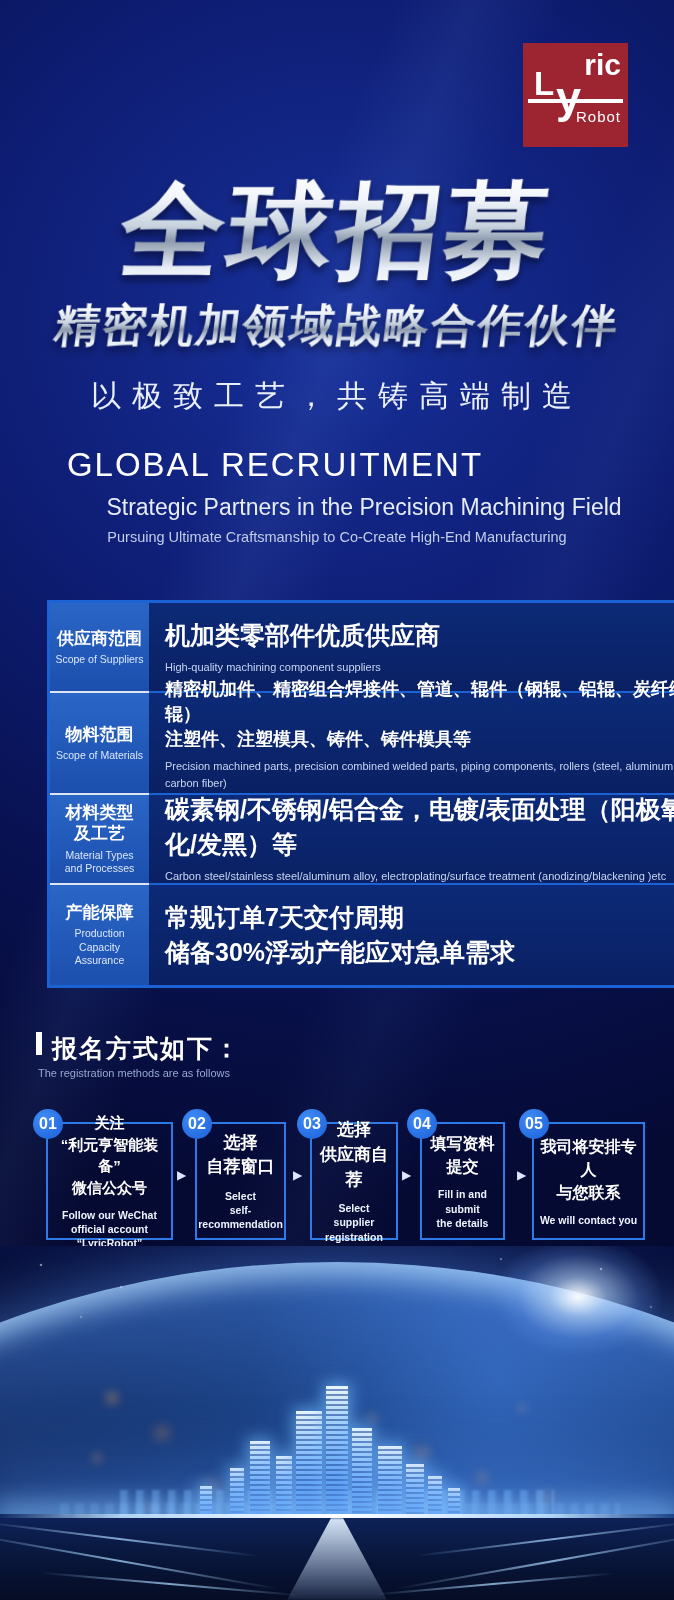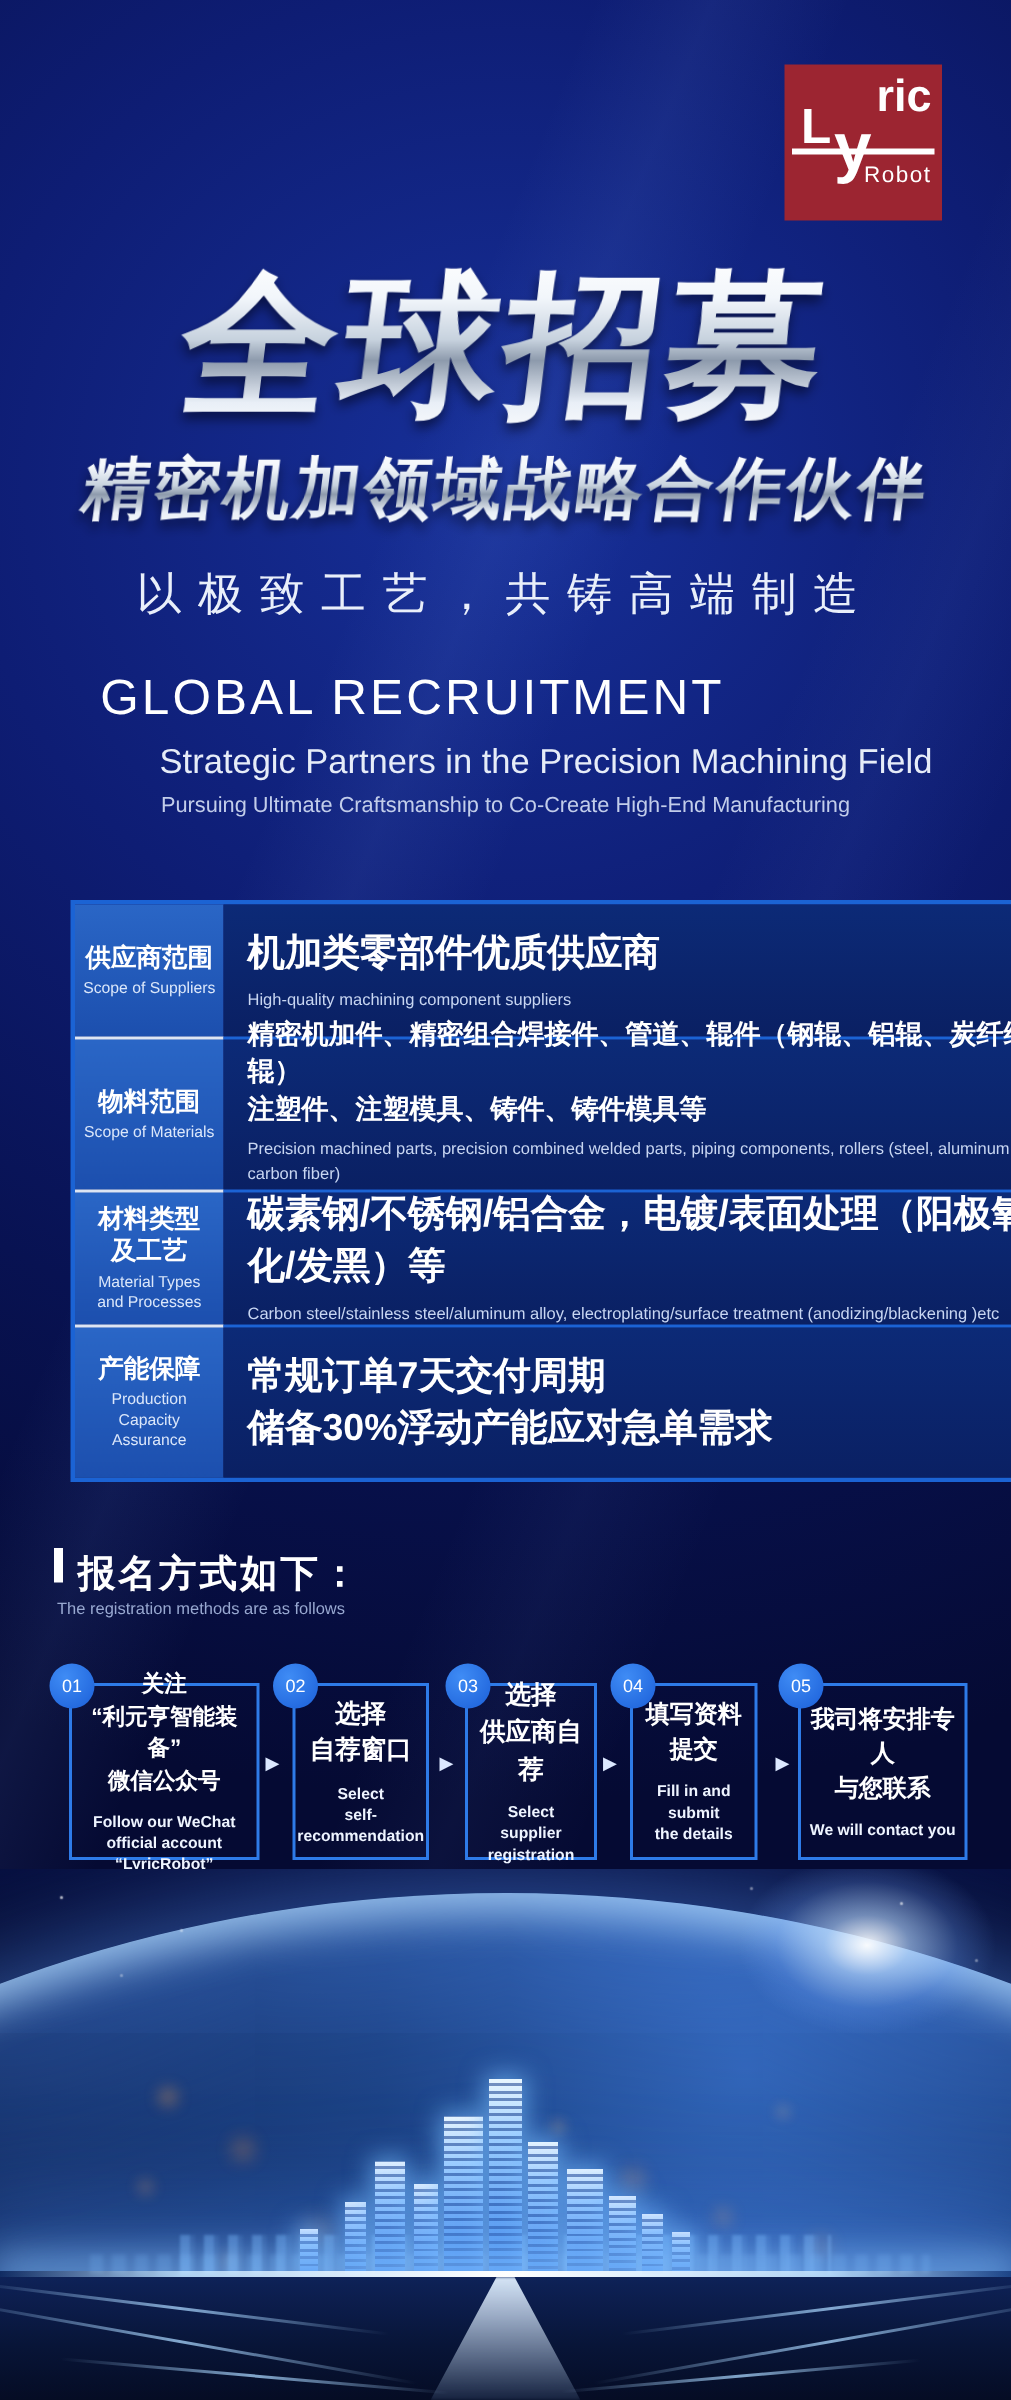--- a/index.html
+++ b/index.html
@@ -64,21 +64,21 @@
   .steps-row{position:absolute;left:0;top:1106px;width:674px;height:140px;}
   .step-card{position:absolute;top:16px;height:118px;border:2px solid #2e7be8;box-sizing:border-box;
     display:flex;flex-direction:column;justify-content:center;align-items:center;
     text-align:center;gap:9px;padding:6px 2px;}
   .step-1{left:46px;width:127px;}
   .step-2{left:195px;width:91px;}
   .step-3{left:310px;width:88px;}
   .step-4{left:420px;width:85px;}
   .step-5{left:532px;width:113px;}
   .step-num{position:absolute;left:-15px;top:-15px;width:30px;height:30px;border-radius:50%;
-    background:radial-gradient(circle at 35% 30%, #3f8cf5, #1b5fd8);color:#fff;font-size:12px;font-weight:400;
+    background:radial-gradient(circle at 35% 30%, #3f8cf5, #1b5fd8);color:#fff;font-size:16px;font-weight:700;
     display:flex;align-items:center;justify-content:center;}
   .step-zh{font-size:15px;font-weight:800;color:#fff;white-space:pre-line;line-height:1.45;}
   .step-2 .step-zh,.step-3 .step-zh{font-size:17px;}
   .step-4 .step-zh,.step-5 .step-zh{font-size:16px;}
   .step-en{font-size:10.5px;font-weight:700;color:#eef4ff;white-space:pre-line;line-height:1.35;}
   .step-arrow{position:absolute;top:62px;font-size:12px;color:#dce8ff;}
   .arrow-1{left:177px}.arrow-2{left:293px}.arrow-3{left:402px}.arrow-4{left:517px}
   
   .scene{position:absolute;left:0;top:1246px;width:674px;height:354px;overflow:hidden;
     background:linear-gradient(180deg,#071040 0%,#04081f 45%,#02040f 100%);}

